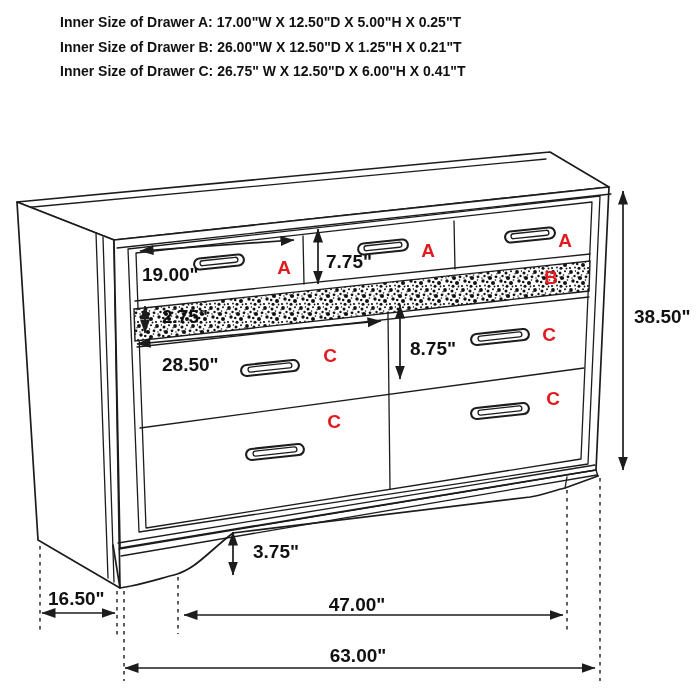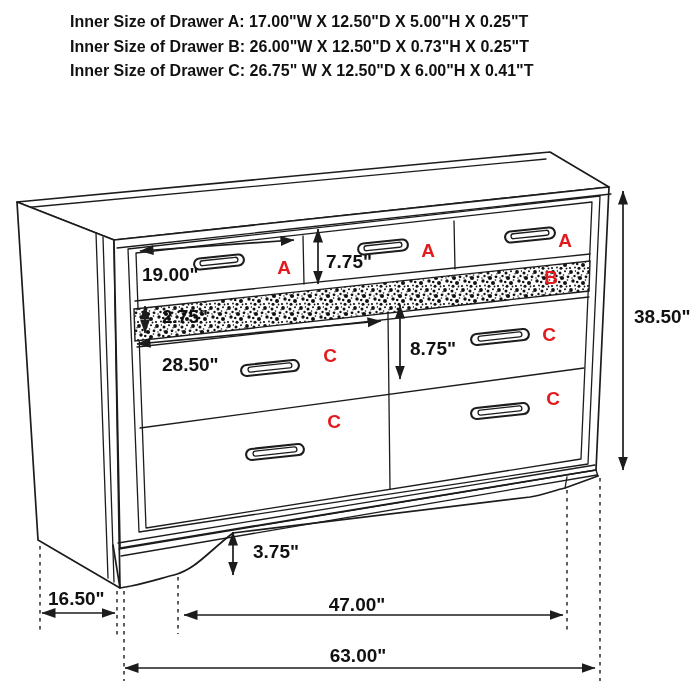--- a/index.html
+++ b/index.html
@@ -1,43 +1,43 @@
 <!DOCTYPE html>
 <html><head>
 <meta charset="utf-8">
 <style>
   html,body{margin:0;padding:0;background:#ffffff;}
   #stage{
     position:relative;width:700px;height:700px;background:#ffffff;overflow:hidden;
     font-family:"Liberation Sans", sans-serif;
   }
   #spec-header{
-    position:absolute;left:70px;top:10px;width:600px;
-    font-weight:bold;font-size:16px;line-height:24.5px;color:#111;
+    position:absolute;left:60px;top:10px;width:600px;
+    font-weight:bold;font-size:14px;line-height:24.5px;color:#111;
     white-space:nowrap;
   }
   svg{position:absolute;left:0;top:0;}
   .outline{fill:none;stroke:#1c1c1c;stroke-width:1.7;stroke-linejoin:round;stroke-linecap:round;}
   .face{fill:#ffffff;stroke:#1c1c1c;stroke-width:1.7;stroke-linejoin:round;}
   .thin{fill:none;stroke:#1c1c1c;stroke-width:1.3;stroke-linejoin:round;stroke-linecap:round;}
   .dim{stroke:#1c1c1c;stroke-width:1.7;fill:none;}
   .guide{stroke:#1c1c1c;stroke-width:1.4;fill:none;stroke-dasharray:3.5,4.5;}
   .dimtext{font-family:"Liberation Sans", sans-serif;font-weight:bold;font-size:19px;fill:#111;}
   .redlabel{font-family:"Liberation Sans", sans-serif;font-weight:bold;font-size:19px;text-anchor:middle;}
   .handle-outer{fill:#ffffff;stroke:#1c1c1c;stroke-width:2.1;}
   .handle-inner{fill:none;stroke:#1c1c1c;stroke-width:1.3;}
 </style>
 </head>
 <body>
 
 <div id="stage">
 
   <div id="spec-header">
     <div>Inner Size of Drawer A: 17.00"W X 12.50"D X 5.00"H X 0.25"T</div>
-    <div>Inner Size of Drawer B: 26.00"W X 12.50"D X 0.73"H X 0.25"T</div>
+    <div>Inner Size of Drawer B: 26.00"W X 12.50"D X 1.25"H X 0.21"T</div>
     <div>Inner Size of Drawer C: 26.75" W X 12.50"D X 6.00"H X 0.41"T</div>
   </div>
 
   <svg width="700" height="700" viewBox="0 0 700 700">
     <defs>
       <marker id="ahS" markerUnits="userSpaceOnUse" markerWidth="16" markerHeight="11" refX="0.5" refY="5" orient="auto">
         <path d="M14,0 L0,5 L14,10 Z" fill="#1c1c1c"></path>
       </marker>
       <marker id="ahE" markerUnits="userSpaceOnUse" markerWidth="16" markerHeight="11" refX="13.5" refY="5" orient="auto">
         <path d="M0,0 L14,5 L0,10 Z" fill="#1c1c1c"></path>

